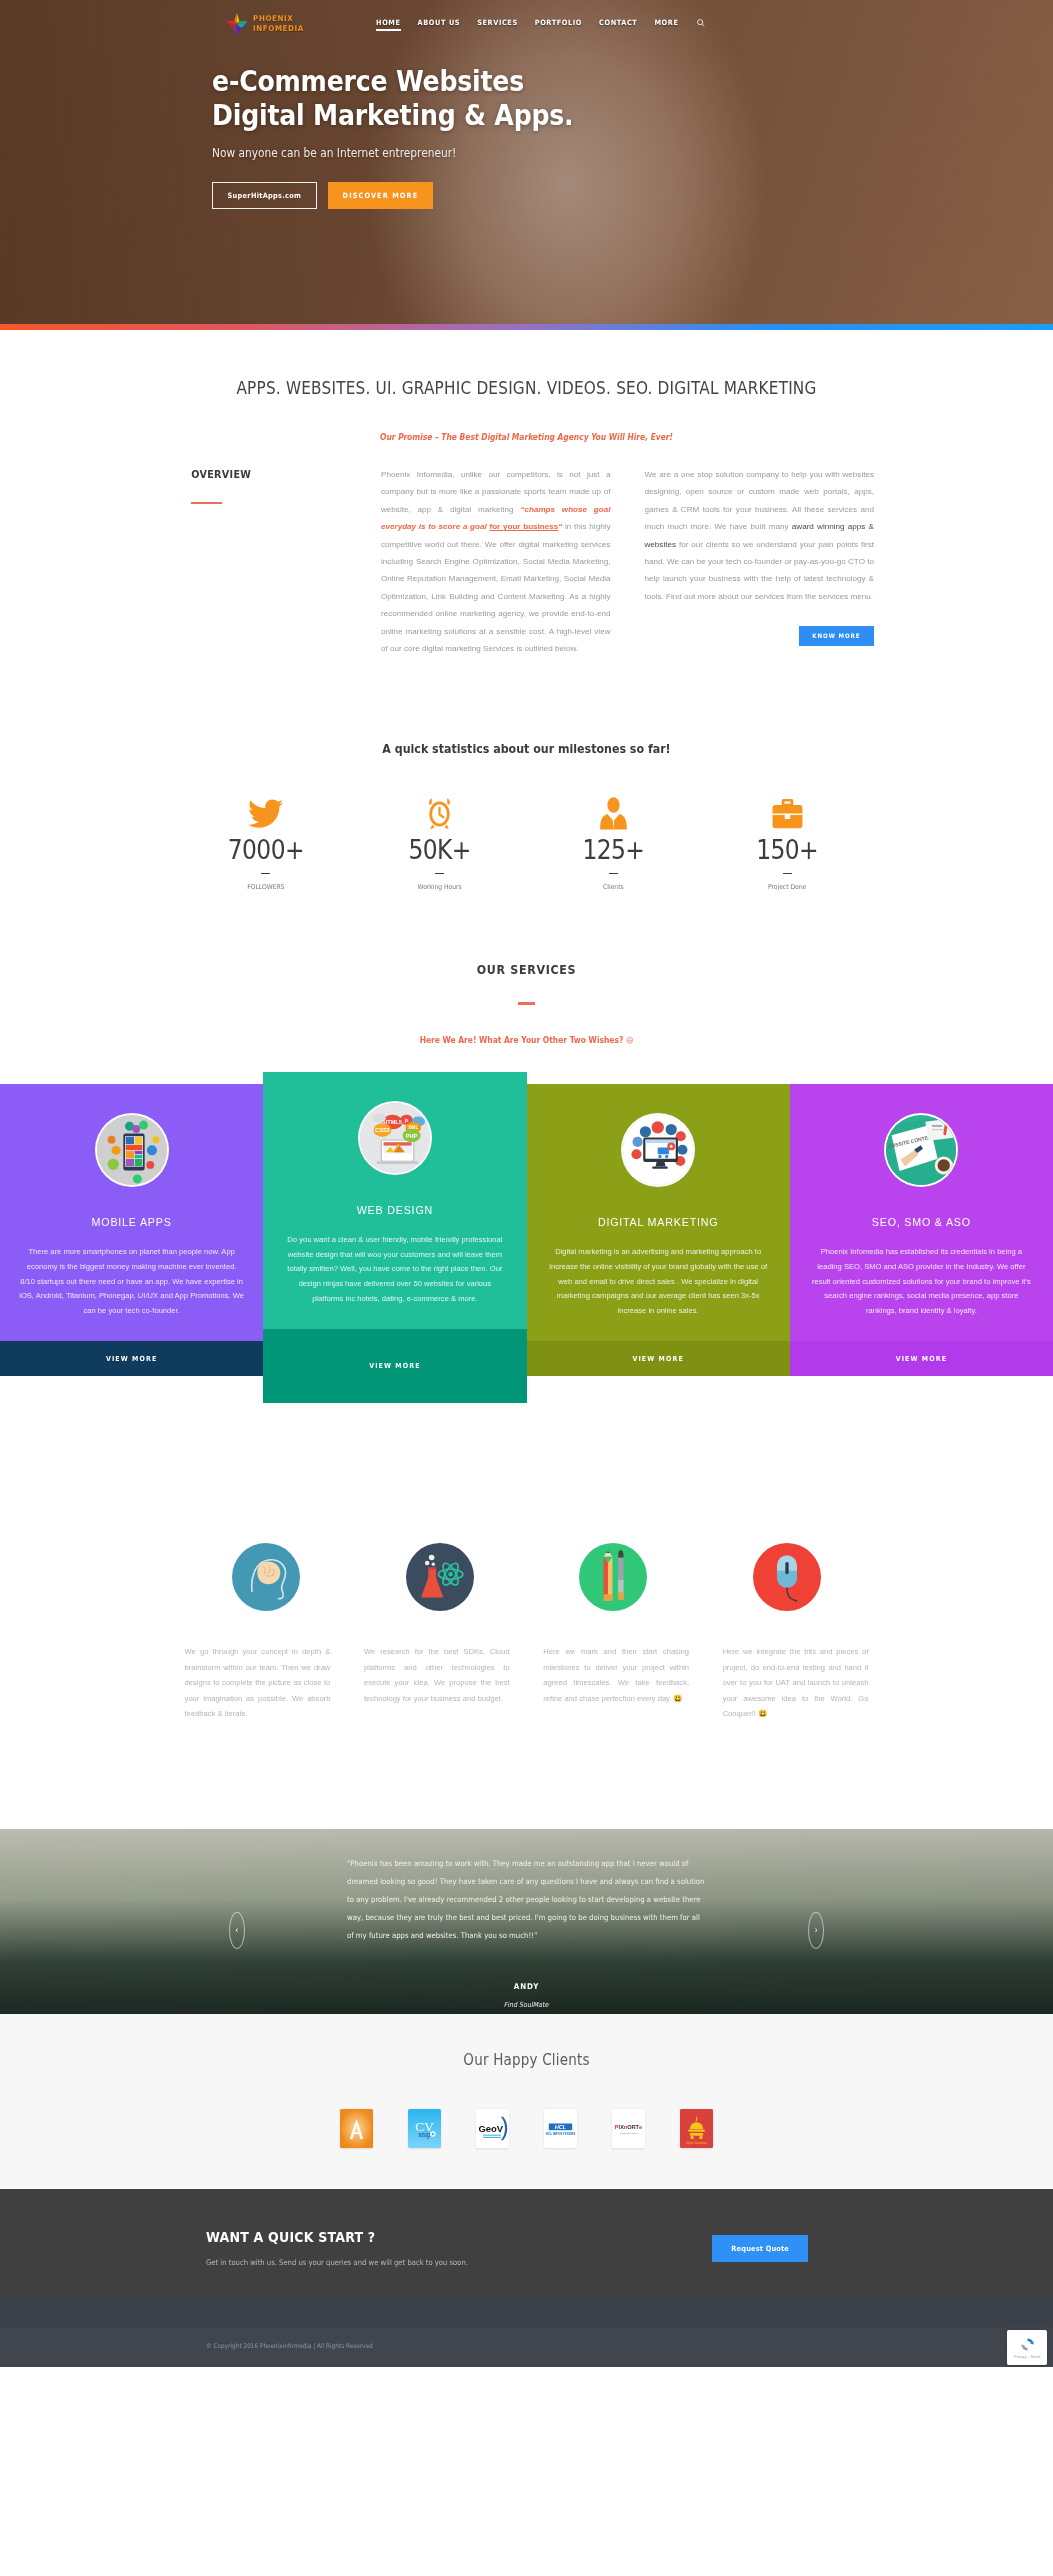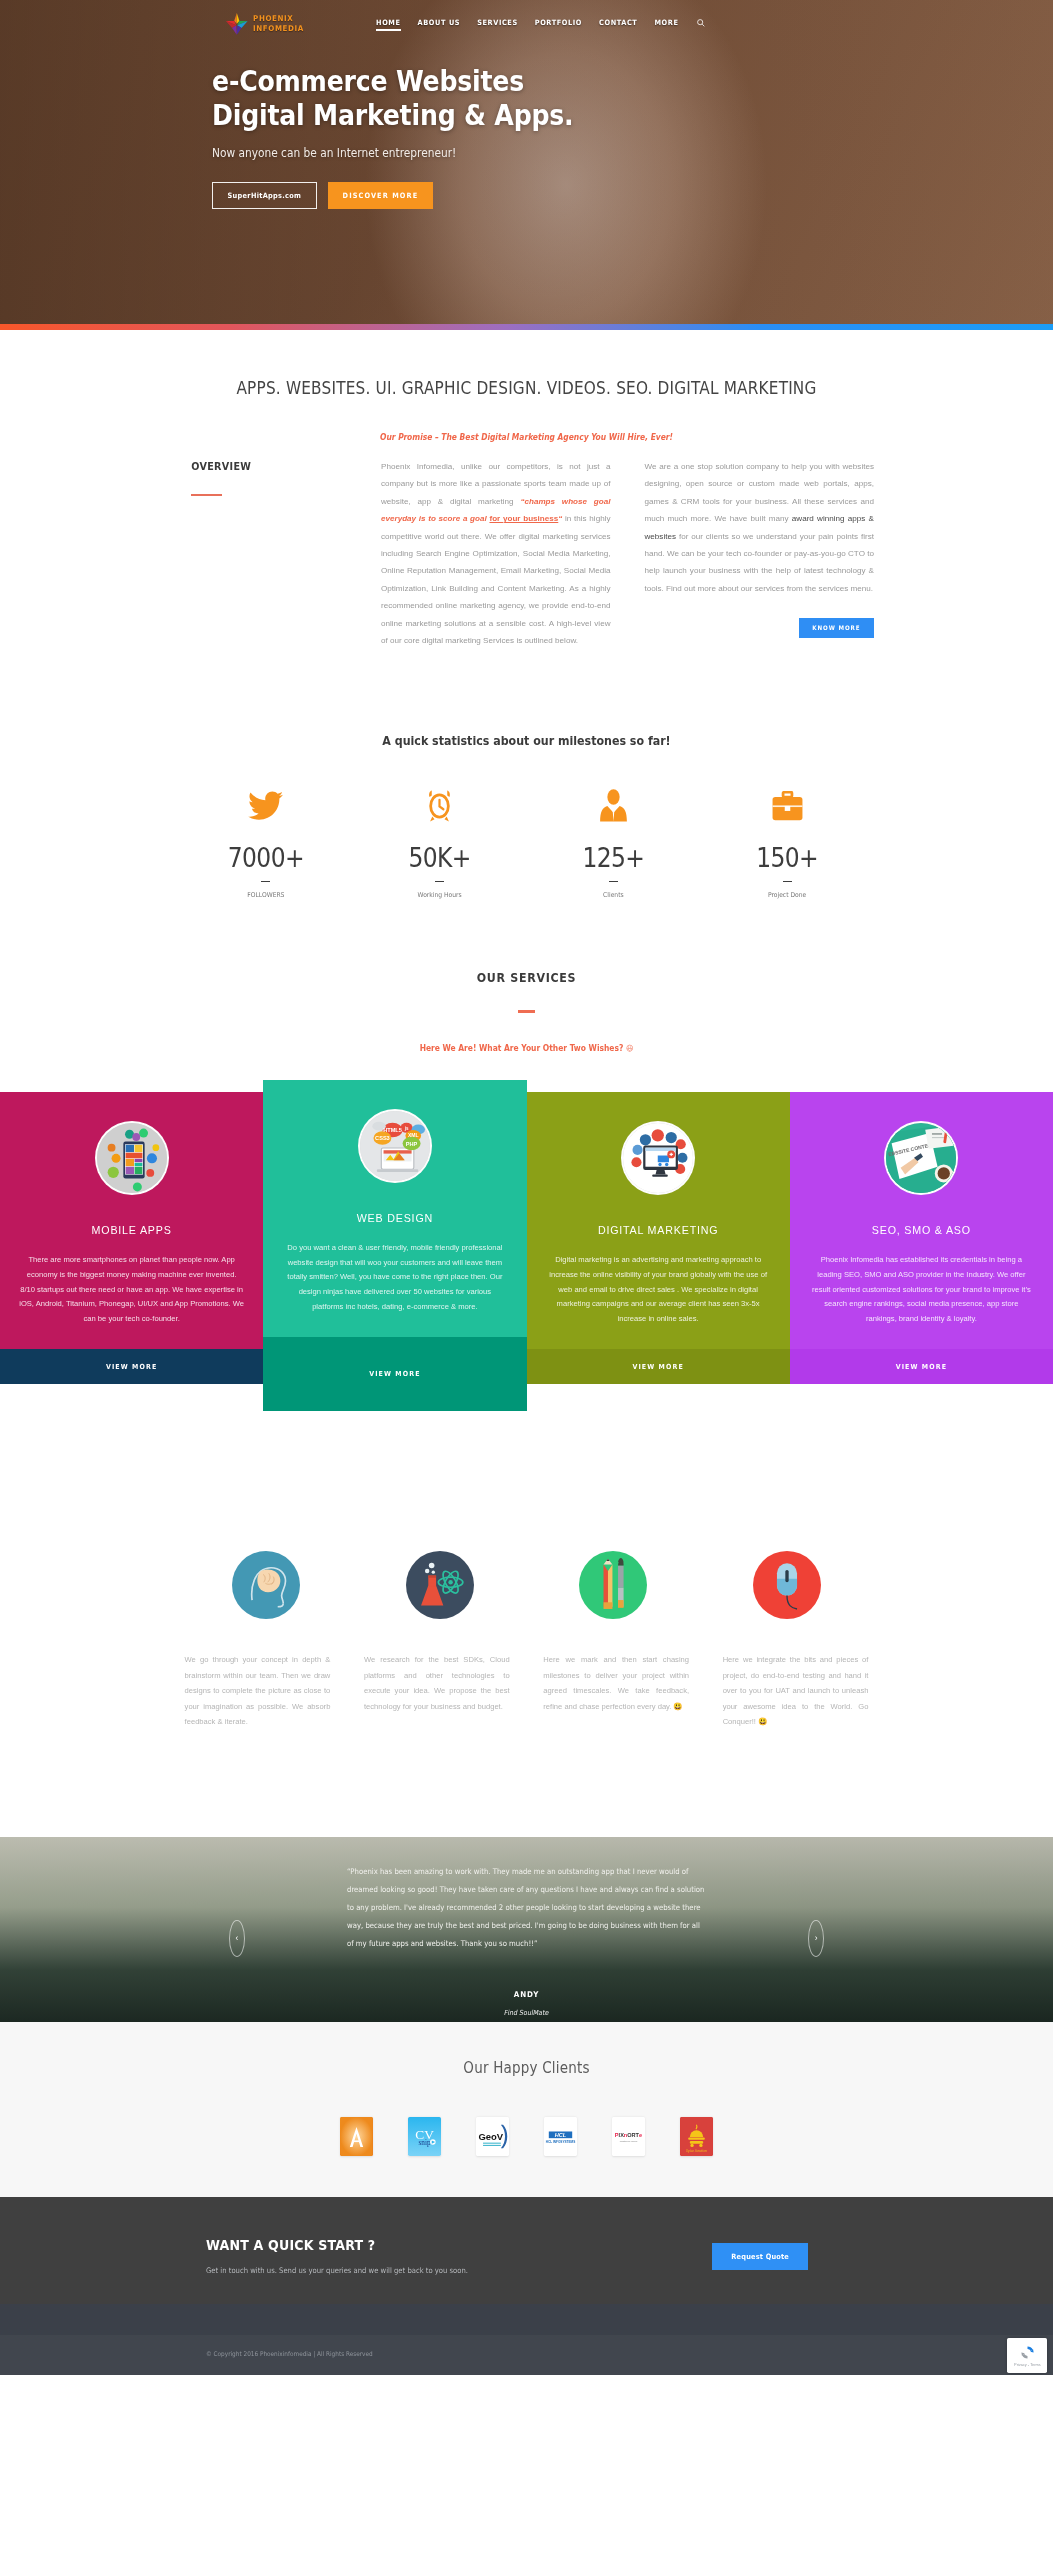--- a/index.html
+++ b/index.html
@@ -90,21 +90,21 @@
     text-align:center; font-size:17px; color:#444; letter-spacing:0.2px; font-weight:400;
     font-family:"DejaVu Sans Condensed","Liberation Sans",sans-serif;
     padding-top: 48px;
   }
   .promise {
     text-align:center; color:#f0674a; font-size:8.4px; font-style:italic; font-weight:700;
     margin-top: 34px; font-family:"DejaVu Sans Condensed","Liberation Sans",sans-serif;
   }
   .overview-grid {
     display:grid; grid-template-columns: 168px 1fr 1fr; gap: 0 34px;
-    margin-top: 16px; padding-bottom: 22.4px;
+    margin-top: 24px; padding-bottom: 22.4px;
   }
   .ov-label {
     font-size:10.7px; font-weight:700; color:#3a3a3a; letter-spacing:0.3px;
     font-family:"DejaVu Sans Condensed","Liberation Sans",sans-serif;
     padding-left: 12.3px; padding-top: 2.2px;
   }
   .ov-rule { width:31px; height:2.2px; background:#e8705a; margin: 21px 0 0 12.3px; }
   .ov-col { font-size:8.1px; line-height:2.15; color:#9a9a9a; text-align:justify; }
   .ov-col .hl { color:#f0674a; font-weight:700; font-style:italic; }
   .ov-col .hl-u { color:#f0674a; font-weight:700; text-decoration: underline; }
@@ -119,21 +119,21 @@
   
   .stats-wrap { padding-top: 62px; }
   .stats-h {
     text-align:center; font-size:12.3px; font-weight:700; color:#3b3b3b;
     font-family:"DejaVu Sans Condensed","Liberation Sans",sans-serif;
   }
   .stats-grid { display:grid; grid-template-columns: repeat(4, 1fr); margin-top: 38px; }
   .stat { text-align:center; }
   .stat-icon { height:41px; display:flex; align-items:center; justify-content:center; }
   .stat-num {
-    font-size:26px; color:#3d3d3d; font-weight:400; margin-top:16px; letter-spacing:-0.6px;
+    font-size:26px; color:#3d3d3d; font-weight:400; margin-top:0; letter-spacing:-0.6px;
     font-family:"DejaVu Sans Condensed","Liberation Sans",sans-serif;
   }
   .stat-dash { width:9px; height:1.7px; background:#3d3d3d; margin: 7.9px auto 0; }
   .stat-lbl { font-size:6.7px; color:#777; margin-top:9px; font-family:"DejaVu Sans Condensed","Liberation Sans",sans-serif; }
 
   
   .services-head { padding-top: 72px; text-align:center; }
   .services-title {
     font-size:12.3px; font-weight:700; color:#3b3b3b; letter-spacing:0.7px;
     font-family:"DejaVu Sans Condensed","Liberation Sans",sans-serif;
@@ -403,21 +403,21 @@
       <h3 class="services-title">OUR SERVICES</h3>
       <div class="services-rule"></div>
       <p class="services-sub">
         <span>Here We Are! What Are Your Other Two Wishes?</span>
         <span class="emoji">😃</span>
       </p>
     </div>
 
     <div class="cards">
 
-      <div class="card" style="background:#be185d">
+      <div class="card" style="background:#8b5cf6">
         <div class="card-body">
           <div class="card-circle">
             <svg viewBox="0 0 132 132" width="74" height="74">
               <rect width="132" height="132" fill="#cfcfcf"></rect>
               <rect x="47" y="33" width="38" height="66" rx="4" fill="#2b3a5c"></rect>
               <rect x="50" y="38" width="32" height="54" fill="#fff"></rect>
               <rect x="51" y="39" width="15" height="13" fill="#2b6fb5"></rect>
                 <rect x="67" y="39" width="14" height="13" fill="#f4c430"></rect>
               <rect x="51" y="53" width="30" height="10" fill="#e8502f"></rect>
               <rect x="51" y="64" width="15" height="13" fill="#f29c1f"></rect>

